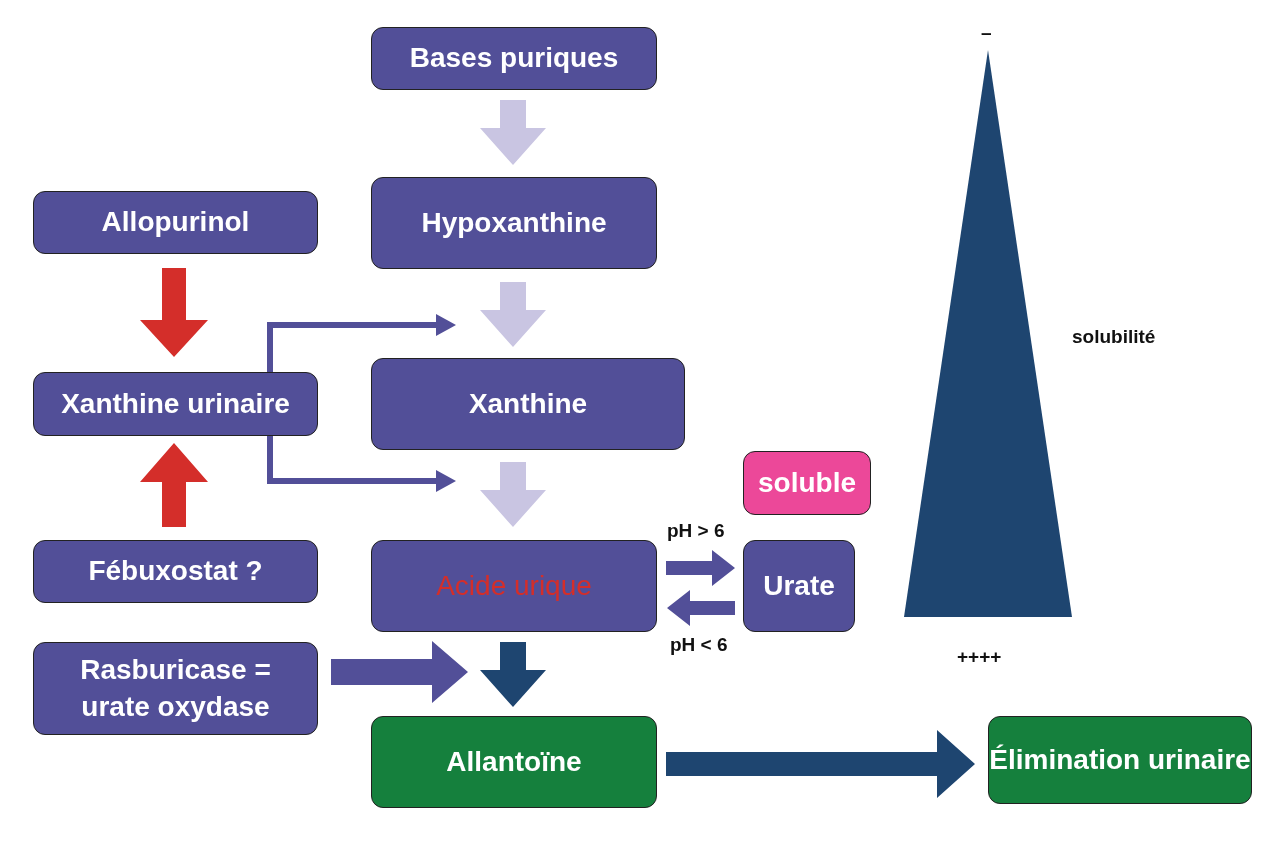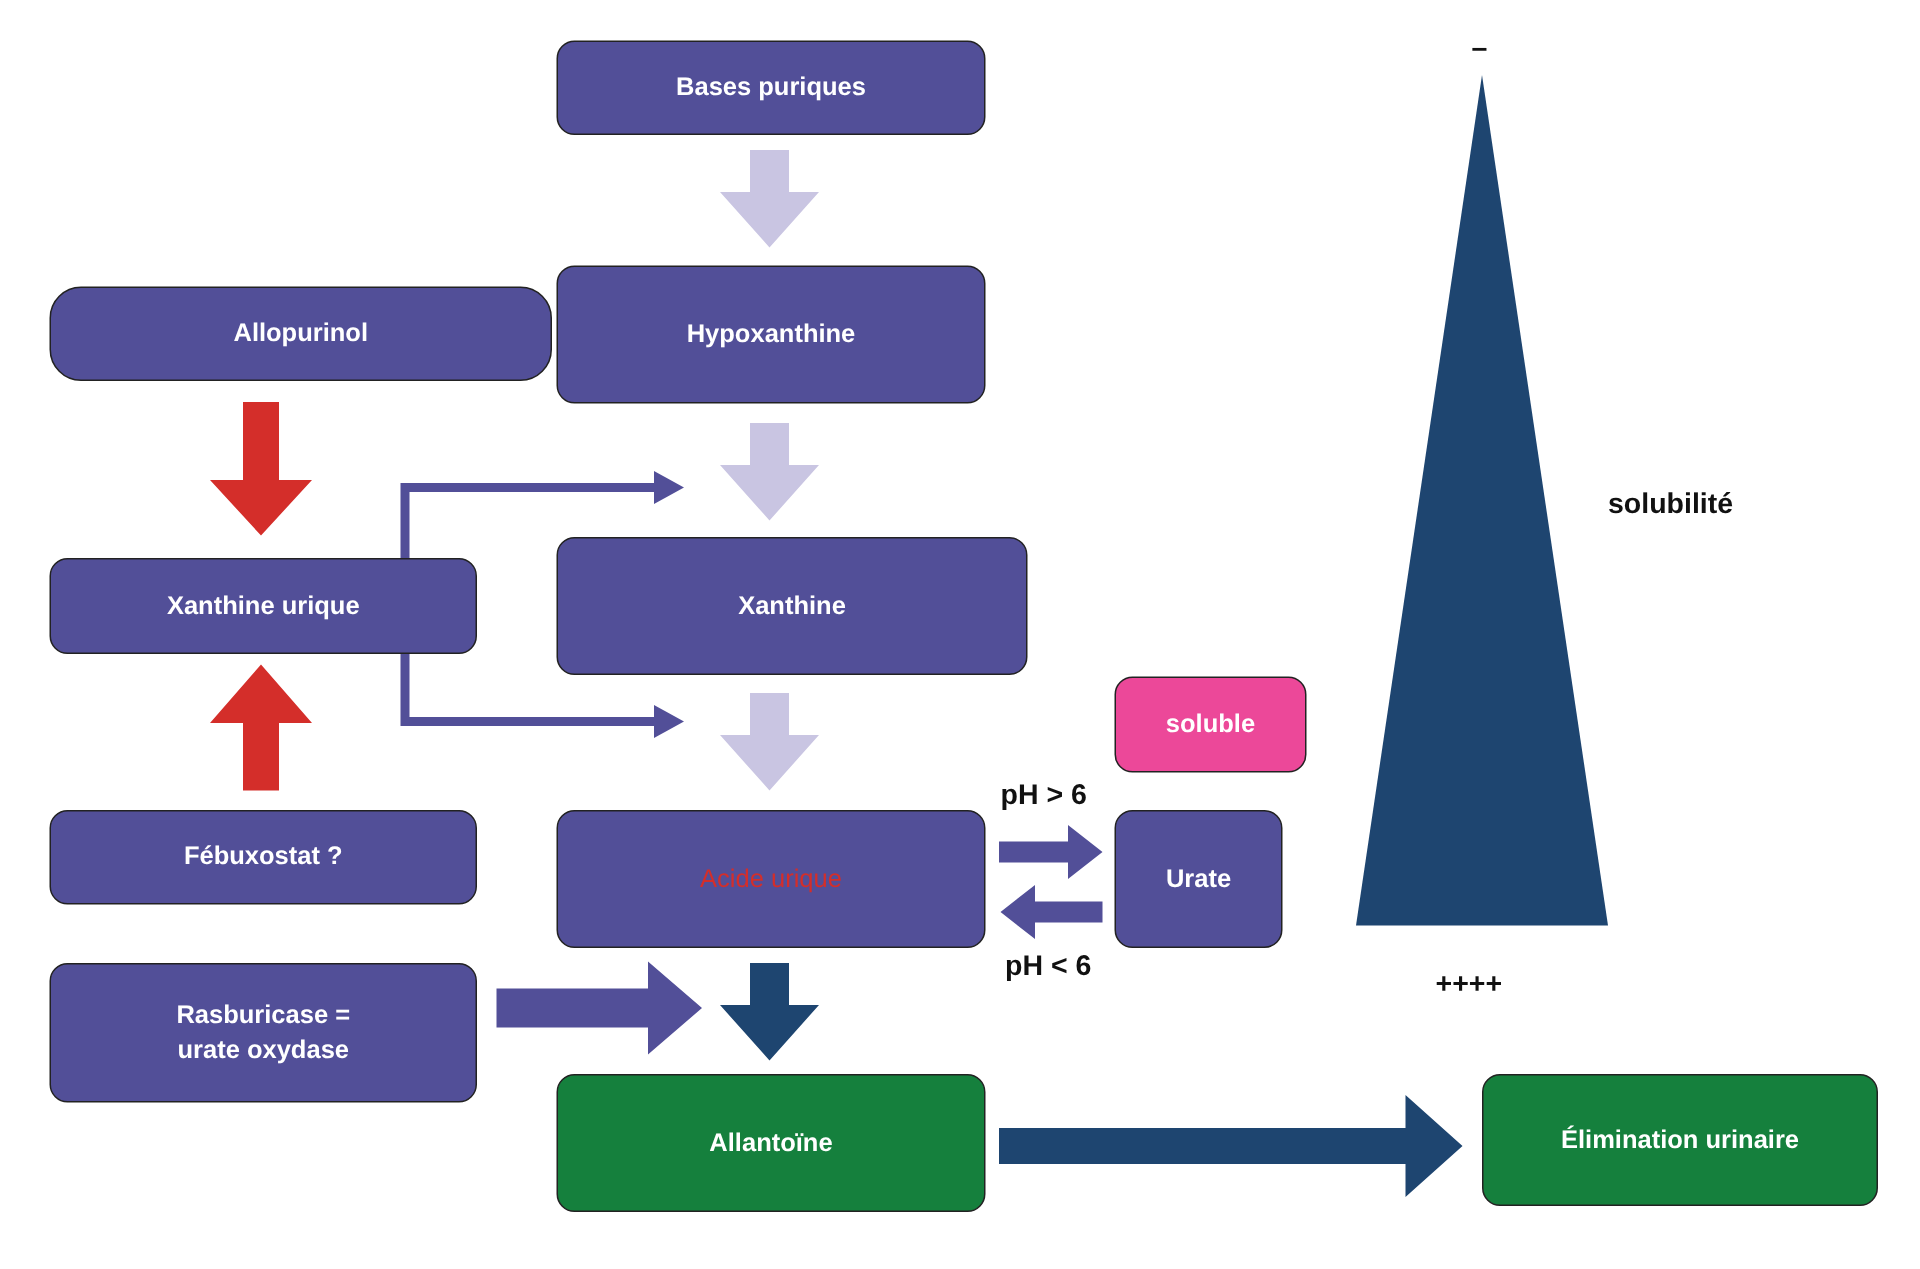--- a/index.html
+++ b/index.html
@@ -1,17 +1,17 @@
 <!DOCTYPE html>
 <html><head>
 <meta charset="utf-8">
 <style>
   html,body{margin:0;padding:0;background:#fff;}
   body{width:1280px;height:846px;position:relative;overflow:hidden;font-family:"Liberation Sans",sans-serif;}
-  .box{position:absolute;box-sizing:border-box;border:1.5px solid #222;border-radius:12px;display:flex;align-items:center;justify-content:center;text-align:center;color:#fff;font-weight:bold;font-size:17px;line-height:1.3;}
+  .box{position:absolute;box-sizing:border-box;border:1.5px solid #222;border-radius:12px;display:flex;align-items:center;justify-content:center;text-align:center;color:#fff;font-weight:bold;font-size:28px;line-height:1.3;}
   .purple{background:#524f98;}
   .dark{background:#15803d;}
   .light{background:#ec4899;}
   .lbl{position:absolute;font-weight:bold;font-size:19px;color:#111;}
   svg{position:absolute;left:0;top:0;}
 </style>
 </head>
 <body>
 
 <svg width="1280" height="846">
@@ -52,25 +52,25 @@
 <div class="box purple" style="left:371px;top:540px;width:286px;height:92px;color:#d42e2a;font-weight:normal;justify-content:center;">
     <span>Acide urique</span>
   </div>
 <div class="box dark" style="left:371px;top:716px;width:286px;height:92px;">
     <span>Allantoïne</span>
   </div>
 <div class="box dark" style="left:988px;top:716px;width:264px;height:88px;">
     <span>Élimination urinaire</span>
   </div>
 
-<div class="box purple" style="left:33px;top:191px;width:335px;height:63px;border-radius:21px;">
+<div class="box purple" style="left:33px;top:191px;width:285px;height:63px;">
     <span>Allopurinol</span>
   </div>
 <div class="box purple" style="left:33px;top:372px;width:285px;height:64px;">
-    <span>Xanthine urique</span>
+    <span>Xanthine urinaire</span>
   </div>
 <div class="box purple" style="left:33px;top:540px;width:285px;height:63px;">
     <span>Fébuxostat ?</span>
   </div>
 <div class="box purple" style="left:33px;top:642px;width:285px;height:93px;flex-direction:column;">
   <span>Rasburicase =</span>
   <span>urate oxydase</span>
 </div>
 
 <div class="box light" style="left:743px;top:451px;width:128px;height:64px;">

